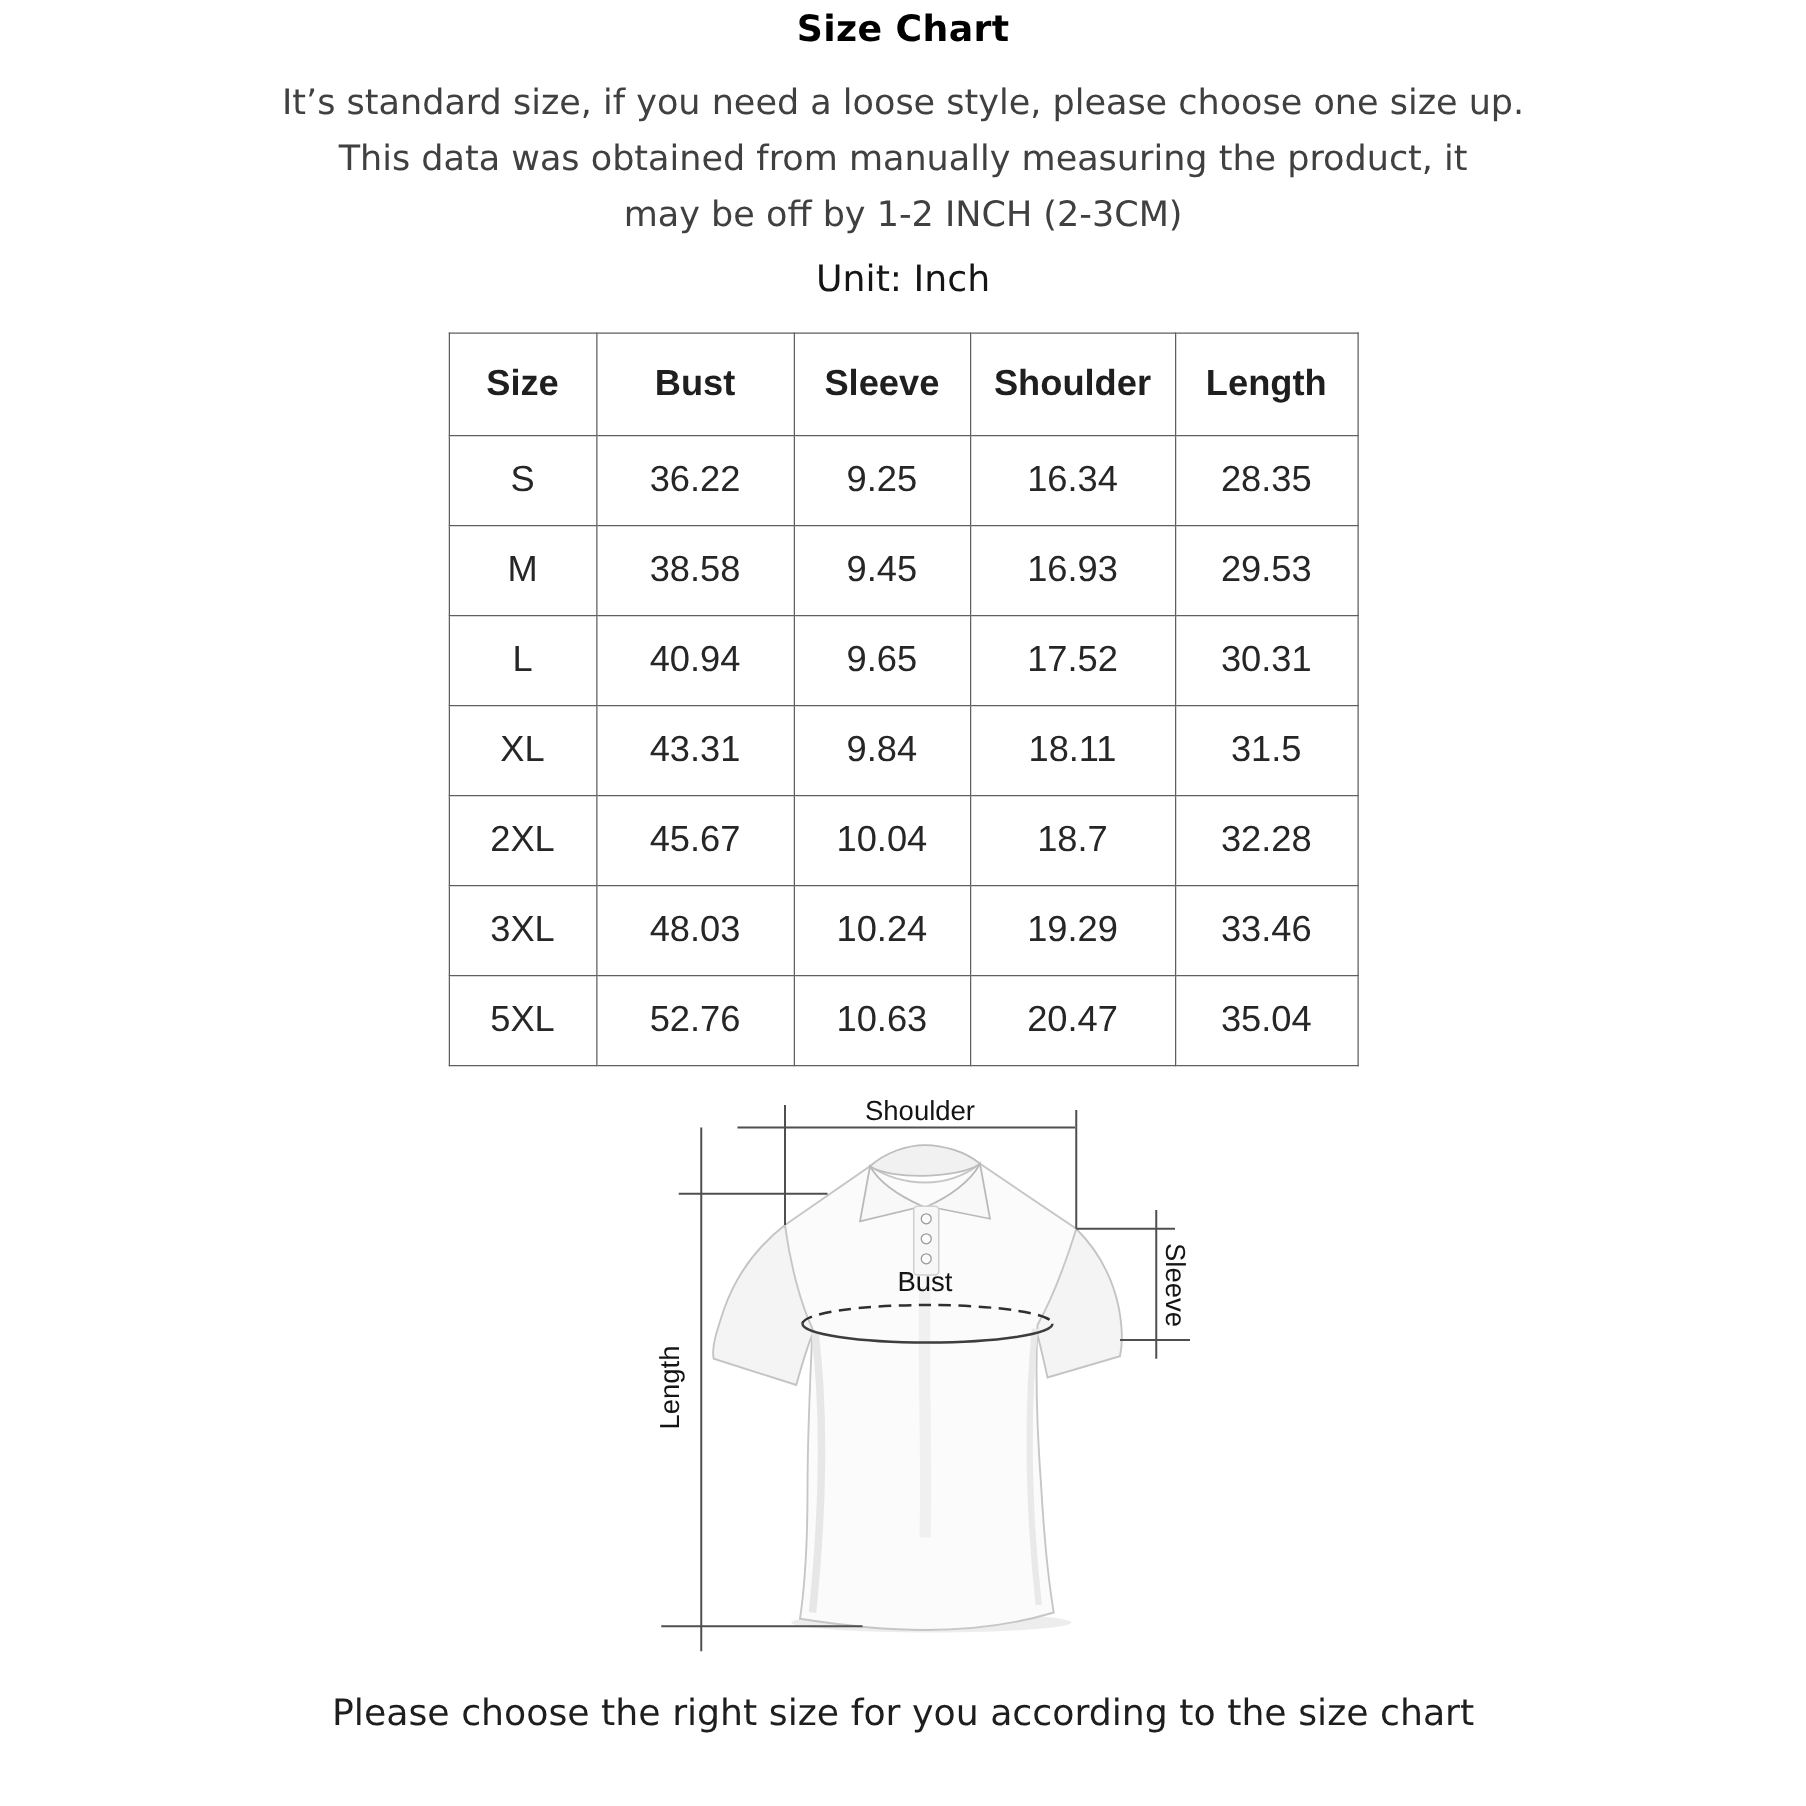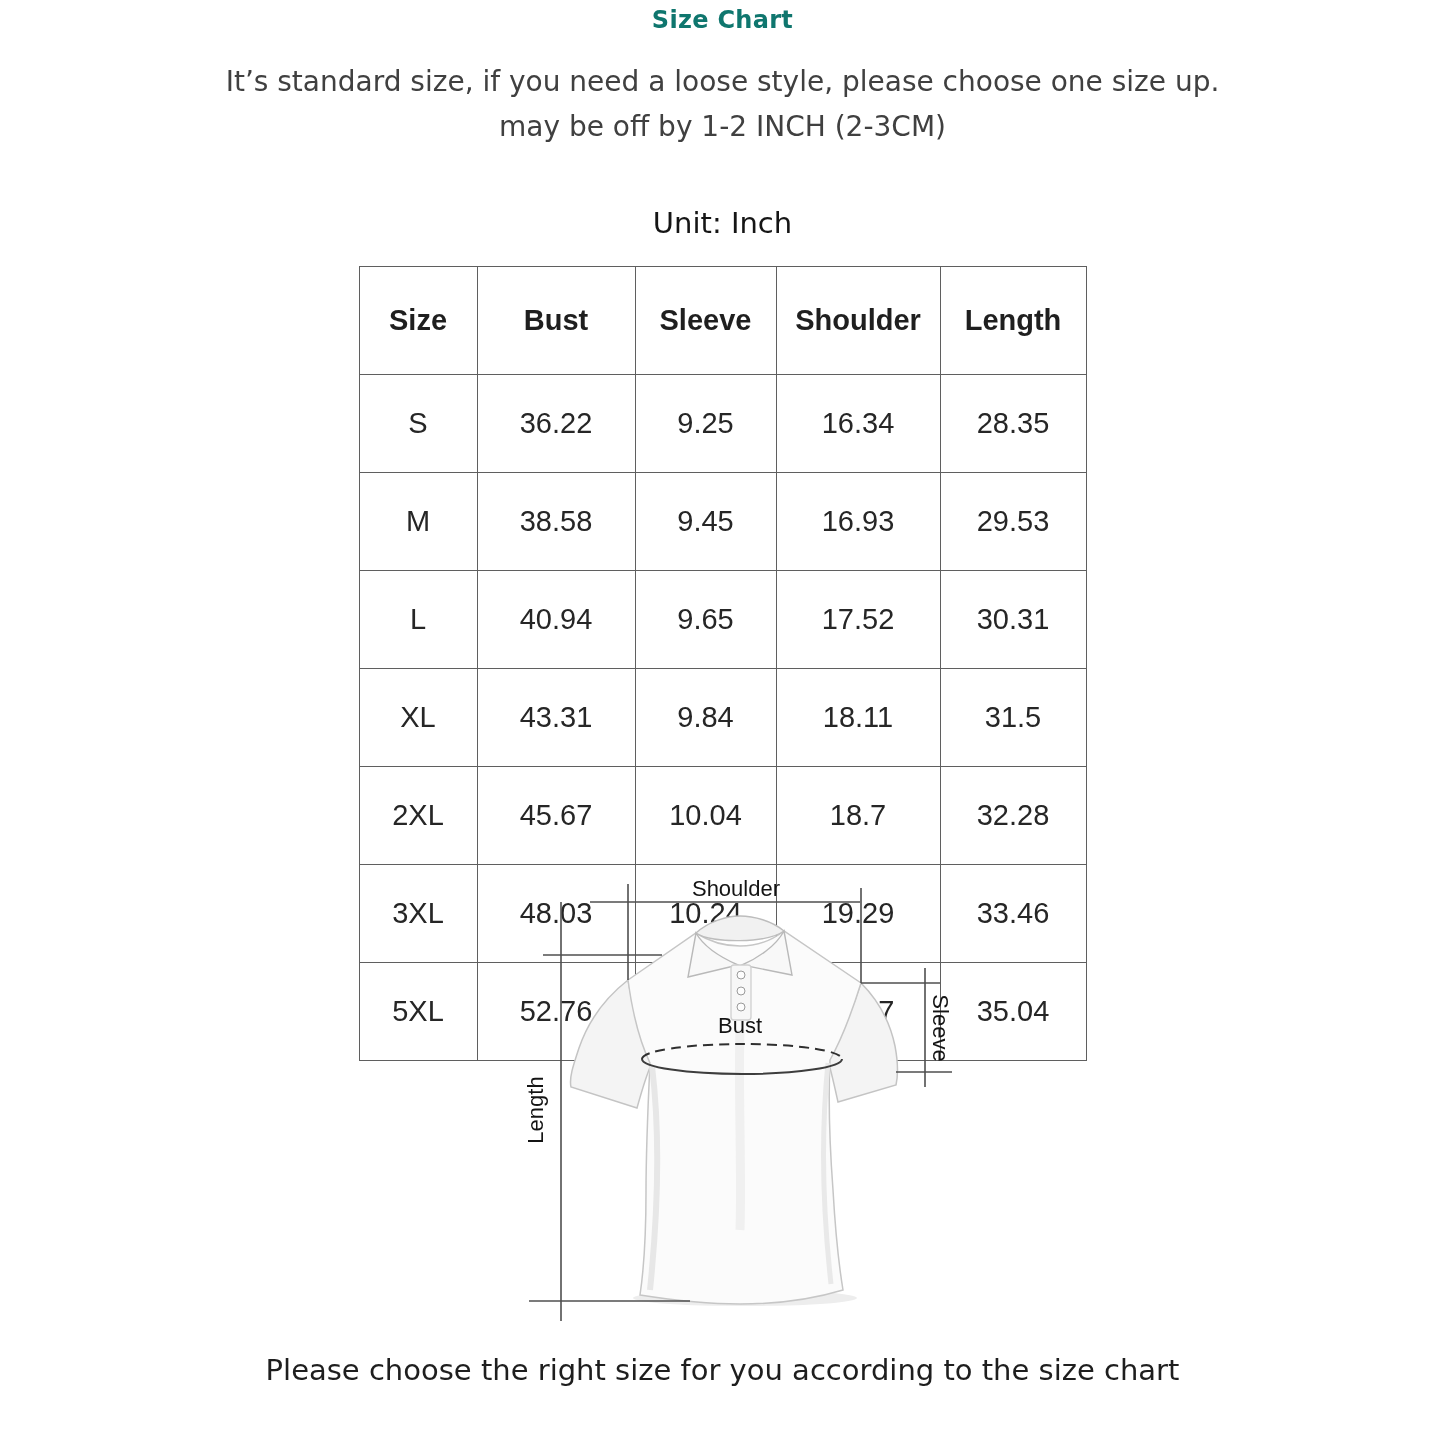--- a/index.html
+++ b/index.html
@@ -8,22 +8,22 @@
     background: #ffffff;
     position: relative;
     font-family: "DejaVu Sans", sans-serif;
     color: #1d1d1d;
     overflow: hidden;
   }
   .center-abs { position: absolute; left: 0; right: 0; text-align: center; }
 
   .page-title {
     top: 6px;
-    font-size: 24px; font-weight: 700; letter-spacing: 0.3px;
-    color: #0f766e;
+    font-size: 29px; font-weight: 700; letter-spacing: 0.3px;
+    color: #000000;
     margin: 0;
   }
   .intro {
     top: 59px;
     font-size: 28px; line-height: 45px;
     color: #404040;
   }
   .intro .line { display: block; }
   .unit-label {
     top: 206px;
@@ -34,21 +34,21 @@
   table.size-table {
     border-collapse: collapse;
     table-layout: fixed;
     font-family: "Liberation Sans", sans-serif;
     background: #ffffff;
   }
   table.size-table th, table.size-table td {
     border: 1.5px solid #5f5f5f;
     text-align: center; vertical-align: middle;
     font-size: 29px; color: #262626;
-    padding: 17px;
+    padding: 4px;
   }
   table.size-table th { height: 73px; font-weight: 700; color: #1f1f1f; }
   table.size-table td { height: 63px; font-weight: 400; }
 
   .diagram {
     position: absolute; left: 500px; top: 870px;
     width: 480px; height: 470px;
   }
   .diagram svg { position: absolute; left: 0; top: 0; }
   .diagram .lbl {
@@ -70,20 +70,21 @@
   }
   .footer-note .line { display: block; }
 </style>
 </head>
 <body>
 
 <h1 class="center-abs page-title">Size Chart</h1>
 
 <div class="center-abs intro">
   <span class="line">It’s standard size, if you need a loose style, please choose one size up.</span>
+  <span class="line">This data was obtained from manually measuring the product, it</span>
   <span class="line">may be off by 1-2 INCH (2-3CM)</span>
 </div>
 
 <div class="center-abs unit-label">Unit: Inch</div>
 
 <div class="table-wrap">
   <table class="size-table">
     <colgroup>
       <col style="width:118px">
         <col style="width:158px">

